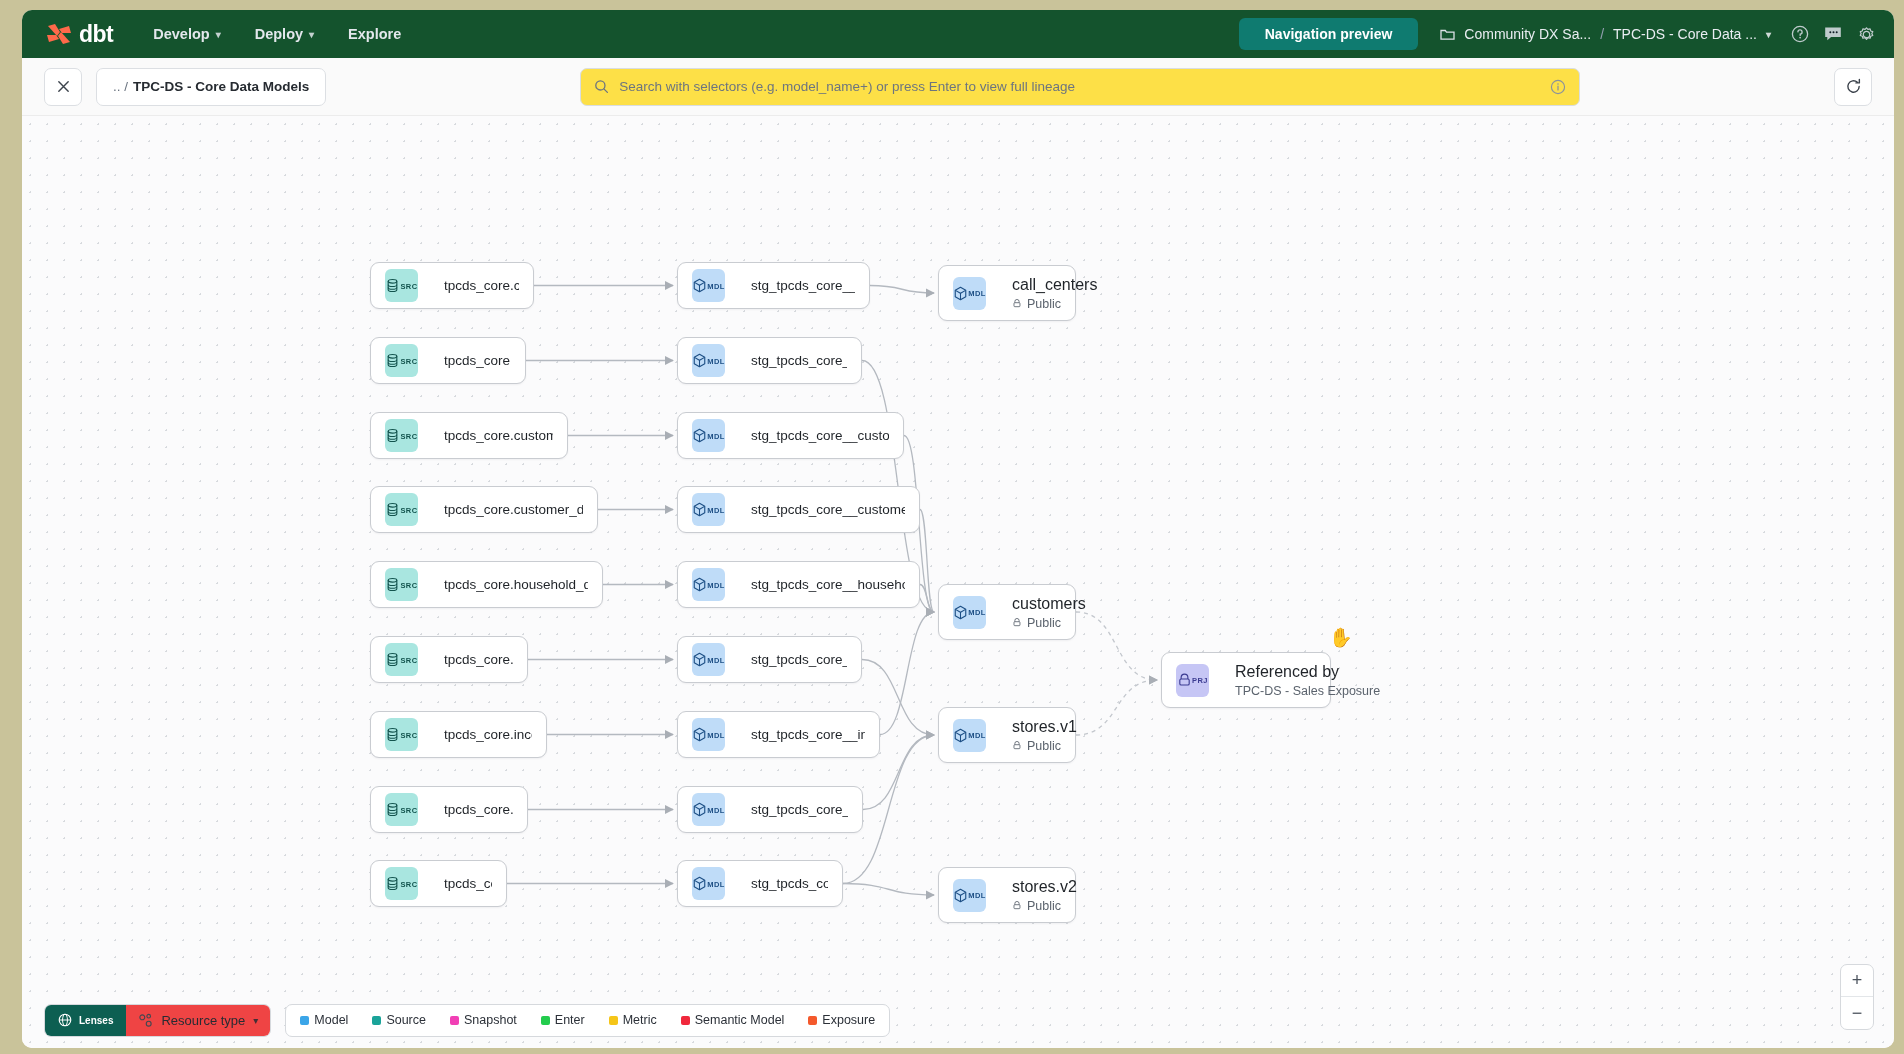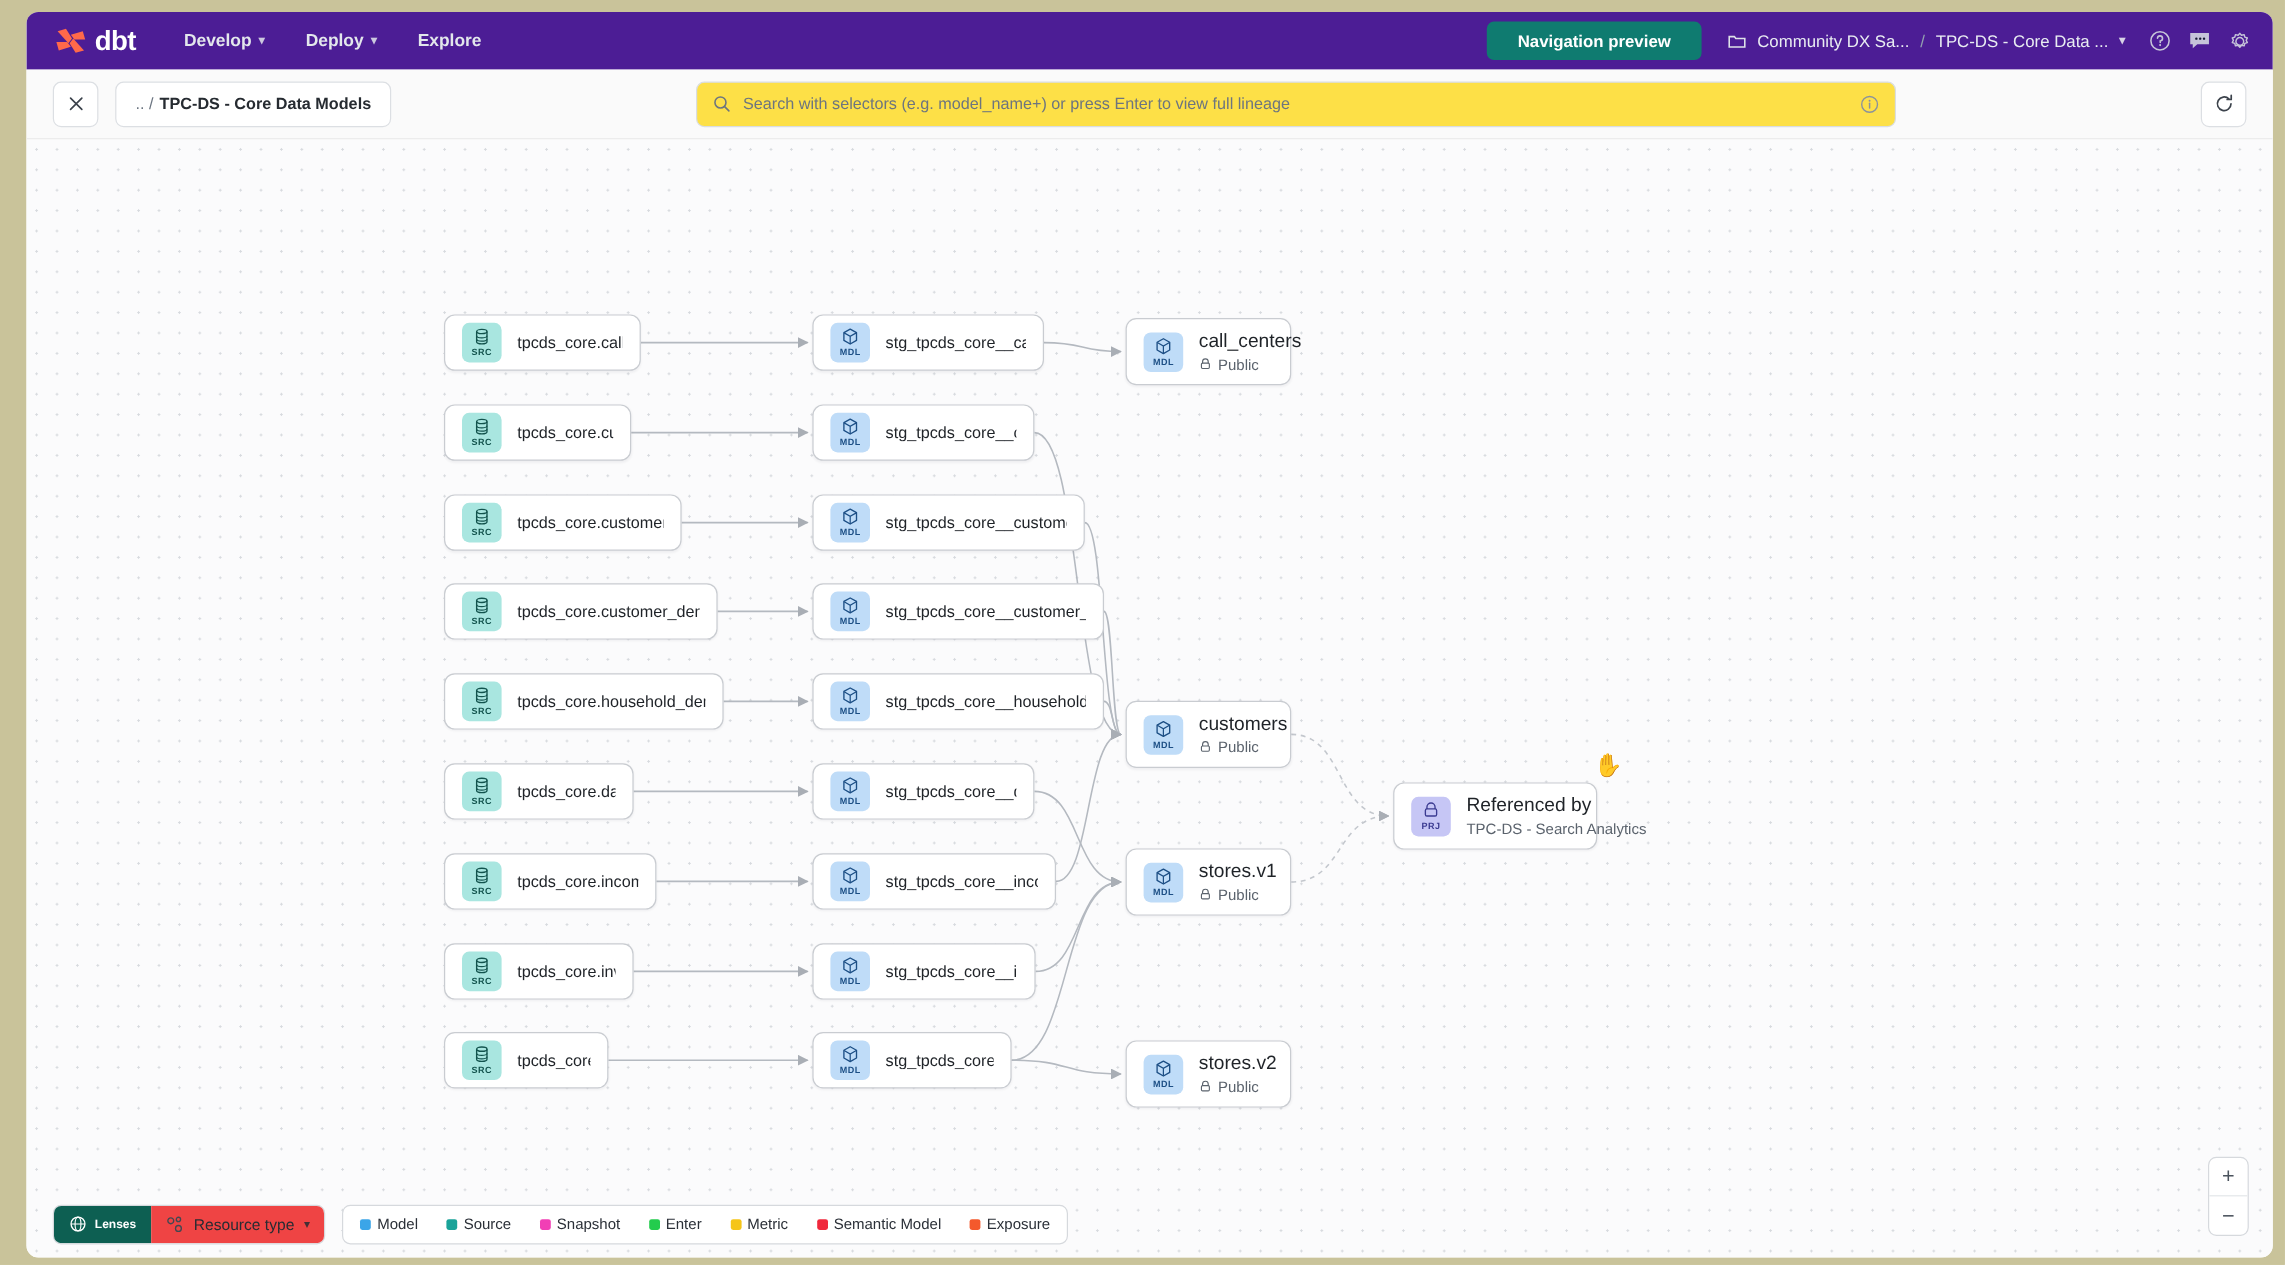--- a/index.html
+++ b/index.html
@@ -15,21 +15,21 @@
     width: 1872px; height: 1038px;
     background: #ffffff;
     border-radius: 10px;
     overflow: hidden;
     display: flex; flex-direction: column;
   }
 
   
   .topnav {
     height: 48px; flex: 0 0 48px;
-    background: #4c1d95;
+    background: #14532d;
     display: flex; align-items: center;
     padding: 0 18px 0 24px;
     color: #e7eaef;
   }
   .logo { display: flex; align-items: center; gap: 7px; margin-right: 40px; }
   .logo-mark { width: 26px; height: 24px; position: relative; }
   .logo-text { font-size: 23px; font-weight: 700; color: #fff; letter-spacing: -0.5px; }
   .navlink {
     font-size: 14.5px; font-weight: 600; color: #e3e7ec;
     margin-right: 34px; display: flex; align-items: center; gap: 6px;
@@ -99,22 +99,22 @@
     background: #fff;
     border: 1px solid #c9ccd1;
     border-radius: 9px;
     display: flex; align-items: center;
     padding: 0 14px;
     cursor: pointer;
     box-shadow: 0 1px 2px rgba(16,24,40,.05);
   }
   .badge {
     width: 33px; height: 33px; border-radius: 6px;
-    display: flex; flex-direction: column; align-items: center; justify-content: center;
-    flex: 0 0 33px; margin-right: 13px; gap: 0px;
+    display: flex; flex-direction: row; align-items: center; justify-content: center;
+    flex: 0 0 33px; margin-right: 26px; gap: 0px;
   }
   .badge .bico { line-height: 0; }
   .badge .btxt { font-size: 7.5px; font-weight: 700; letter-spacing: .4px; margin-top: 1px; }
   .badge.src { background: #a9e6e0; color: #12534d; }
   .badge.mdl { background: #bfdcf8; color: #1d4f85; }
   .badge.prj { background: #c6c6f5; color: #3b3b91; }
 
   .nlabel { font-size: 13.5px; color: #1f2328; white-space: nowrap; overflow: hidden; }
   .ntwo { display: flex; flex-direction: column; gap: 3px; min-width: 0; }
   .ntwo .t1 { font-size: 16px; color: #1f2328; white-space: nowrap; }
@@ -574,21 +574,21 @@
           <div class="badge prj">
       <span class="bico"><svg width="15" height="15" viewBox="0 0 16 16">
                 <path d="M4.4 6.5V4.8a3.6 3.6 0 0 1 7.2 0v1.7" fill="none" stroke="currentColor" stroke-width="1.2"></path>
                 <rect x="3" y="6.4" width="10" height="6.4" rx="1.4" fill="none" stroke="currentColor" stroke-width="1.2"></rect>
               </svg></span>
       <span class="btxt">PRJ</span>
           </div>
           <div class="ntwo">
         <span class="t1">Referenced by</span>
             <span class="t2">
-              <span>TPC-DS - Search Analytics</span>
+              <span>TPC-DS - Sales Exposure</span>
             </span>
           </div>
         </div>
       </div>
 
     <div class="cursor-hand">✋</div>
 
     <div class="bottombar">
       <div class="lens-group">
         <div class="lens-btn">

